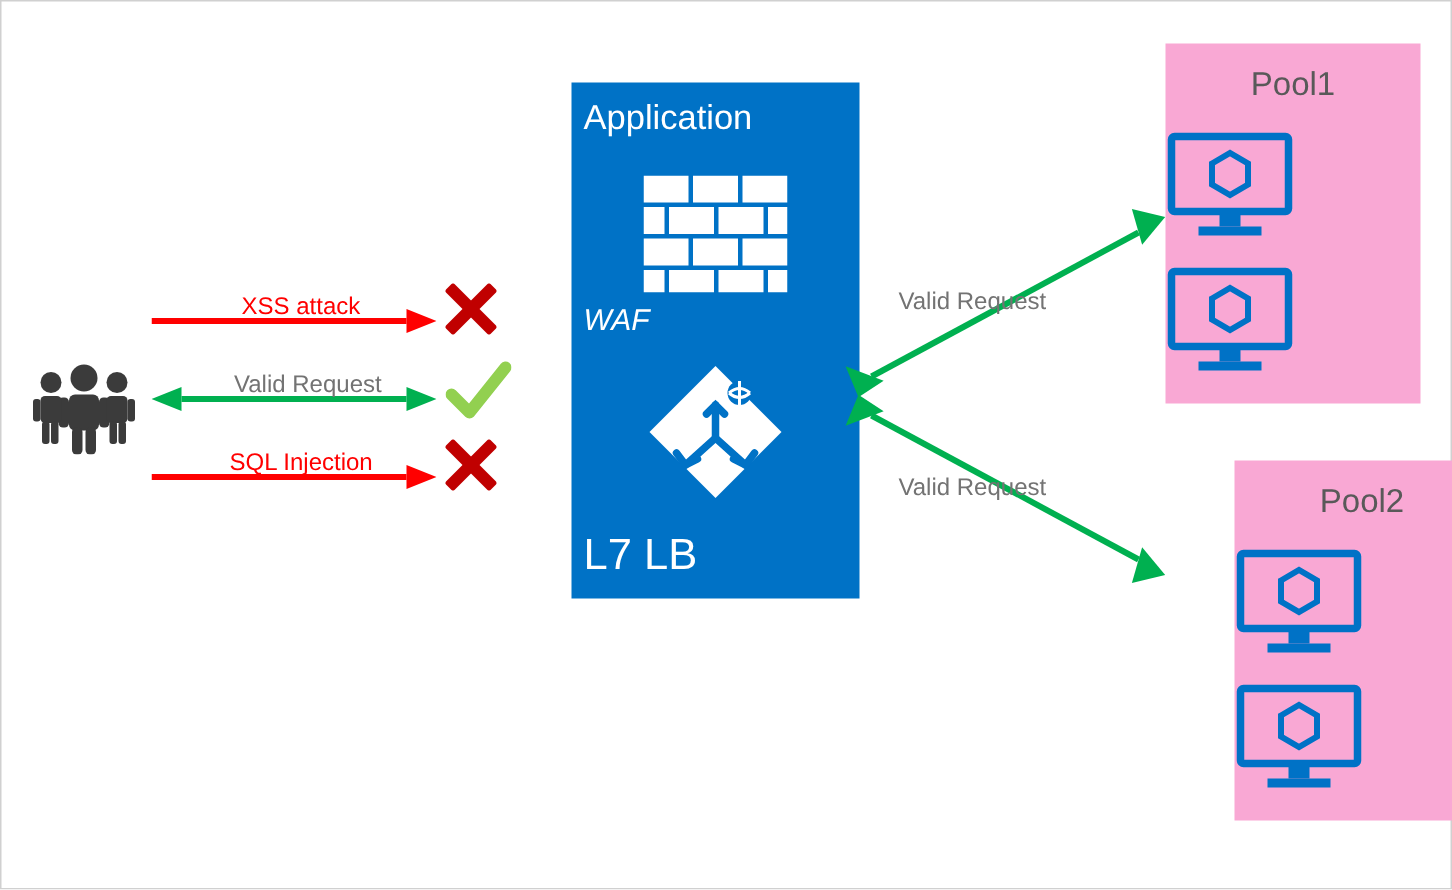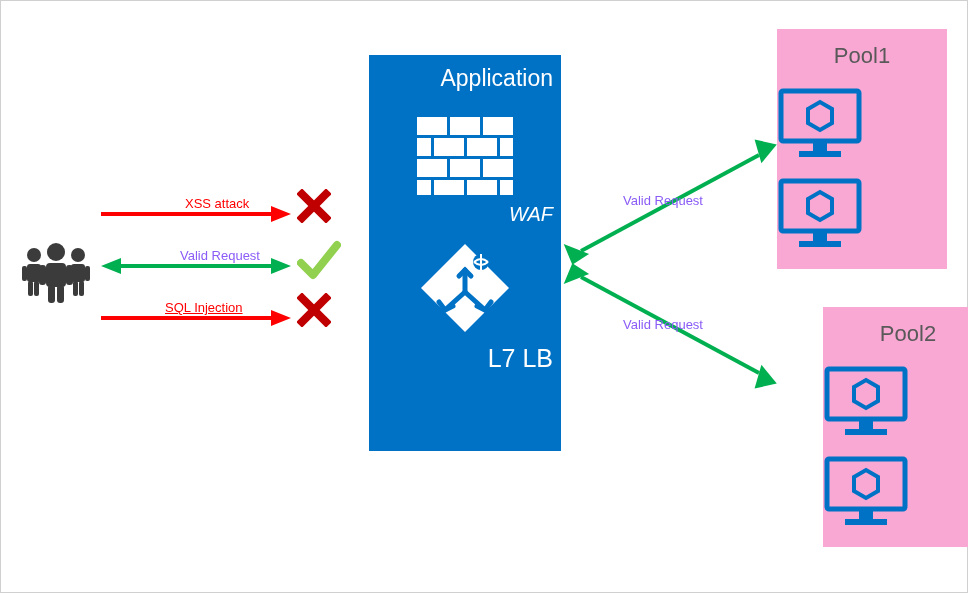--- a/index.html
+++ b/index.html
@@ -20,42 +20,42 @@
     position: absolute;
   }
   
   .users {
     left: 20px;
     top: 240px;
     color: #3b3b3b;
   }
   
   .gateway {
-    left: 368px;
+    left: 380px;
     top: 54px;
     width: 192px;
-    height: 396px;
+    height: 344px;
     background: #0072C6;
     color: #fff;
-    text-align: right;
+    text-align: left;
     padding: 10px 8px 16px 8px;
   }
   .gateway-title {
     font-size: 23px;
     font-weight: 400;
     line-height: 1.2;
   }
   .waf-label {
     font-size: 20px;
     margin-top: 8px;
     font-style: italic;
   }
   .l7-label {
-    font-size: 25px;
-    margin-top: 10px;
+    font-size: 29px;
+    margin-top: 20px;
   }
   .firewall-icon {
     margin: 24px auto 0 auto;
     width: 96px;
     height: 78px;
   }
   .lb-icon {
     margin: 16px auto 0 auto;
     width: 92px;
     height: 92px;
@@ -71,25 +71,24 @@
     color: #595959;
   }
   .pool1 { left: 776px; top: 28px; }
   .pool2 { left: 776px; top: 306px; margin-left: 46px; }
   .monitor-row {
     margin-top: 18px;
   }
   
   .label {
     position: absolute;
-    font-size: 13px;
+    font-size: 16px;
     white-space: nowrap;
-    margin-left: 24px;
-  }
-  .green-text { color: #8b5cf6; }
+  }
+  .green-text { color: #737373; }
   .red-text   { color: #FF0000; }
   
   .block-x {
     position: absolute;
     color: #C00000;
     font-size: 36px;
     font-weight: bold;
   }
   
   .check {
@@ -155,21 +154,21 @@
   <div class="check" style="left:296px; top:238px;">
     <svg width="44" height="44" viewBox="0 0 44 44">
       <polyline points="4,24 16,36 40,6" fill="none" stroke="#92D050" stroke-width="8" stroke-linecap="round" stroke-linejoin="round"></polyline>
     </svg>
   </div>
 
   <svg class="box" style="left:100px; top:307px;" width="190" height="20">
     <line x1="0" y1="10" x2="170" y2="10" stroke="#FF0000" stroke-width="4"></line>
     <polygon points="170,2 190,10 170,18" fill="#FF0000"></polygon>
   </svg>
-  <div class="label red-text" style="left:140px; top:299px;text-decoration:underline;">SQL Injection</div>
+  <div class="label red-text" style="left:152px; top:299px;">SQL Injection</div>
   <div class="block-x" style="left:296px; top:292px;">
     <svg width="34" height="34" viewBox="0 0 34 34">
         <g stroke="#C00000" stroke-width="8" stroke-linecap="square">
           <line x1="5" y1="5" x2="29" y2="29"></line>
           <line x1="29" y1="5" x2="5" y2="29"></line>
         </g>
       </svg>
   </div>
 
   <div class="box gateway">

